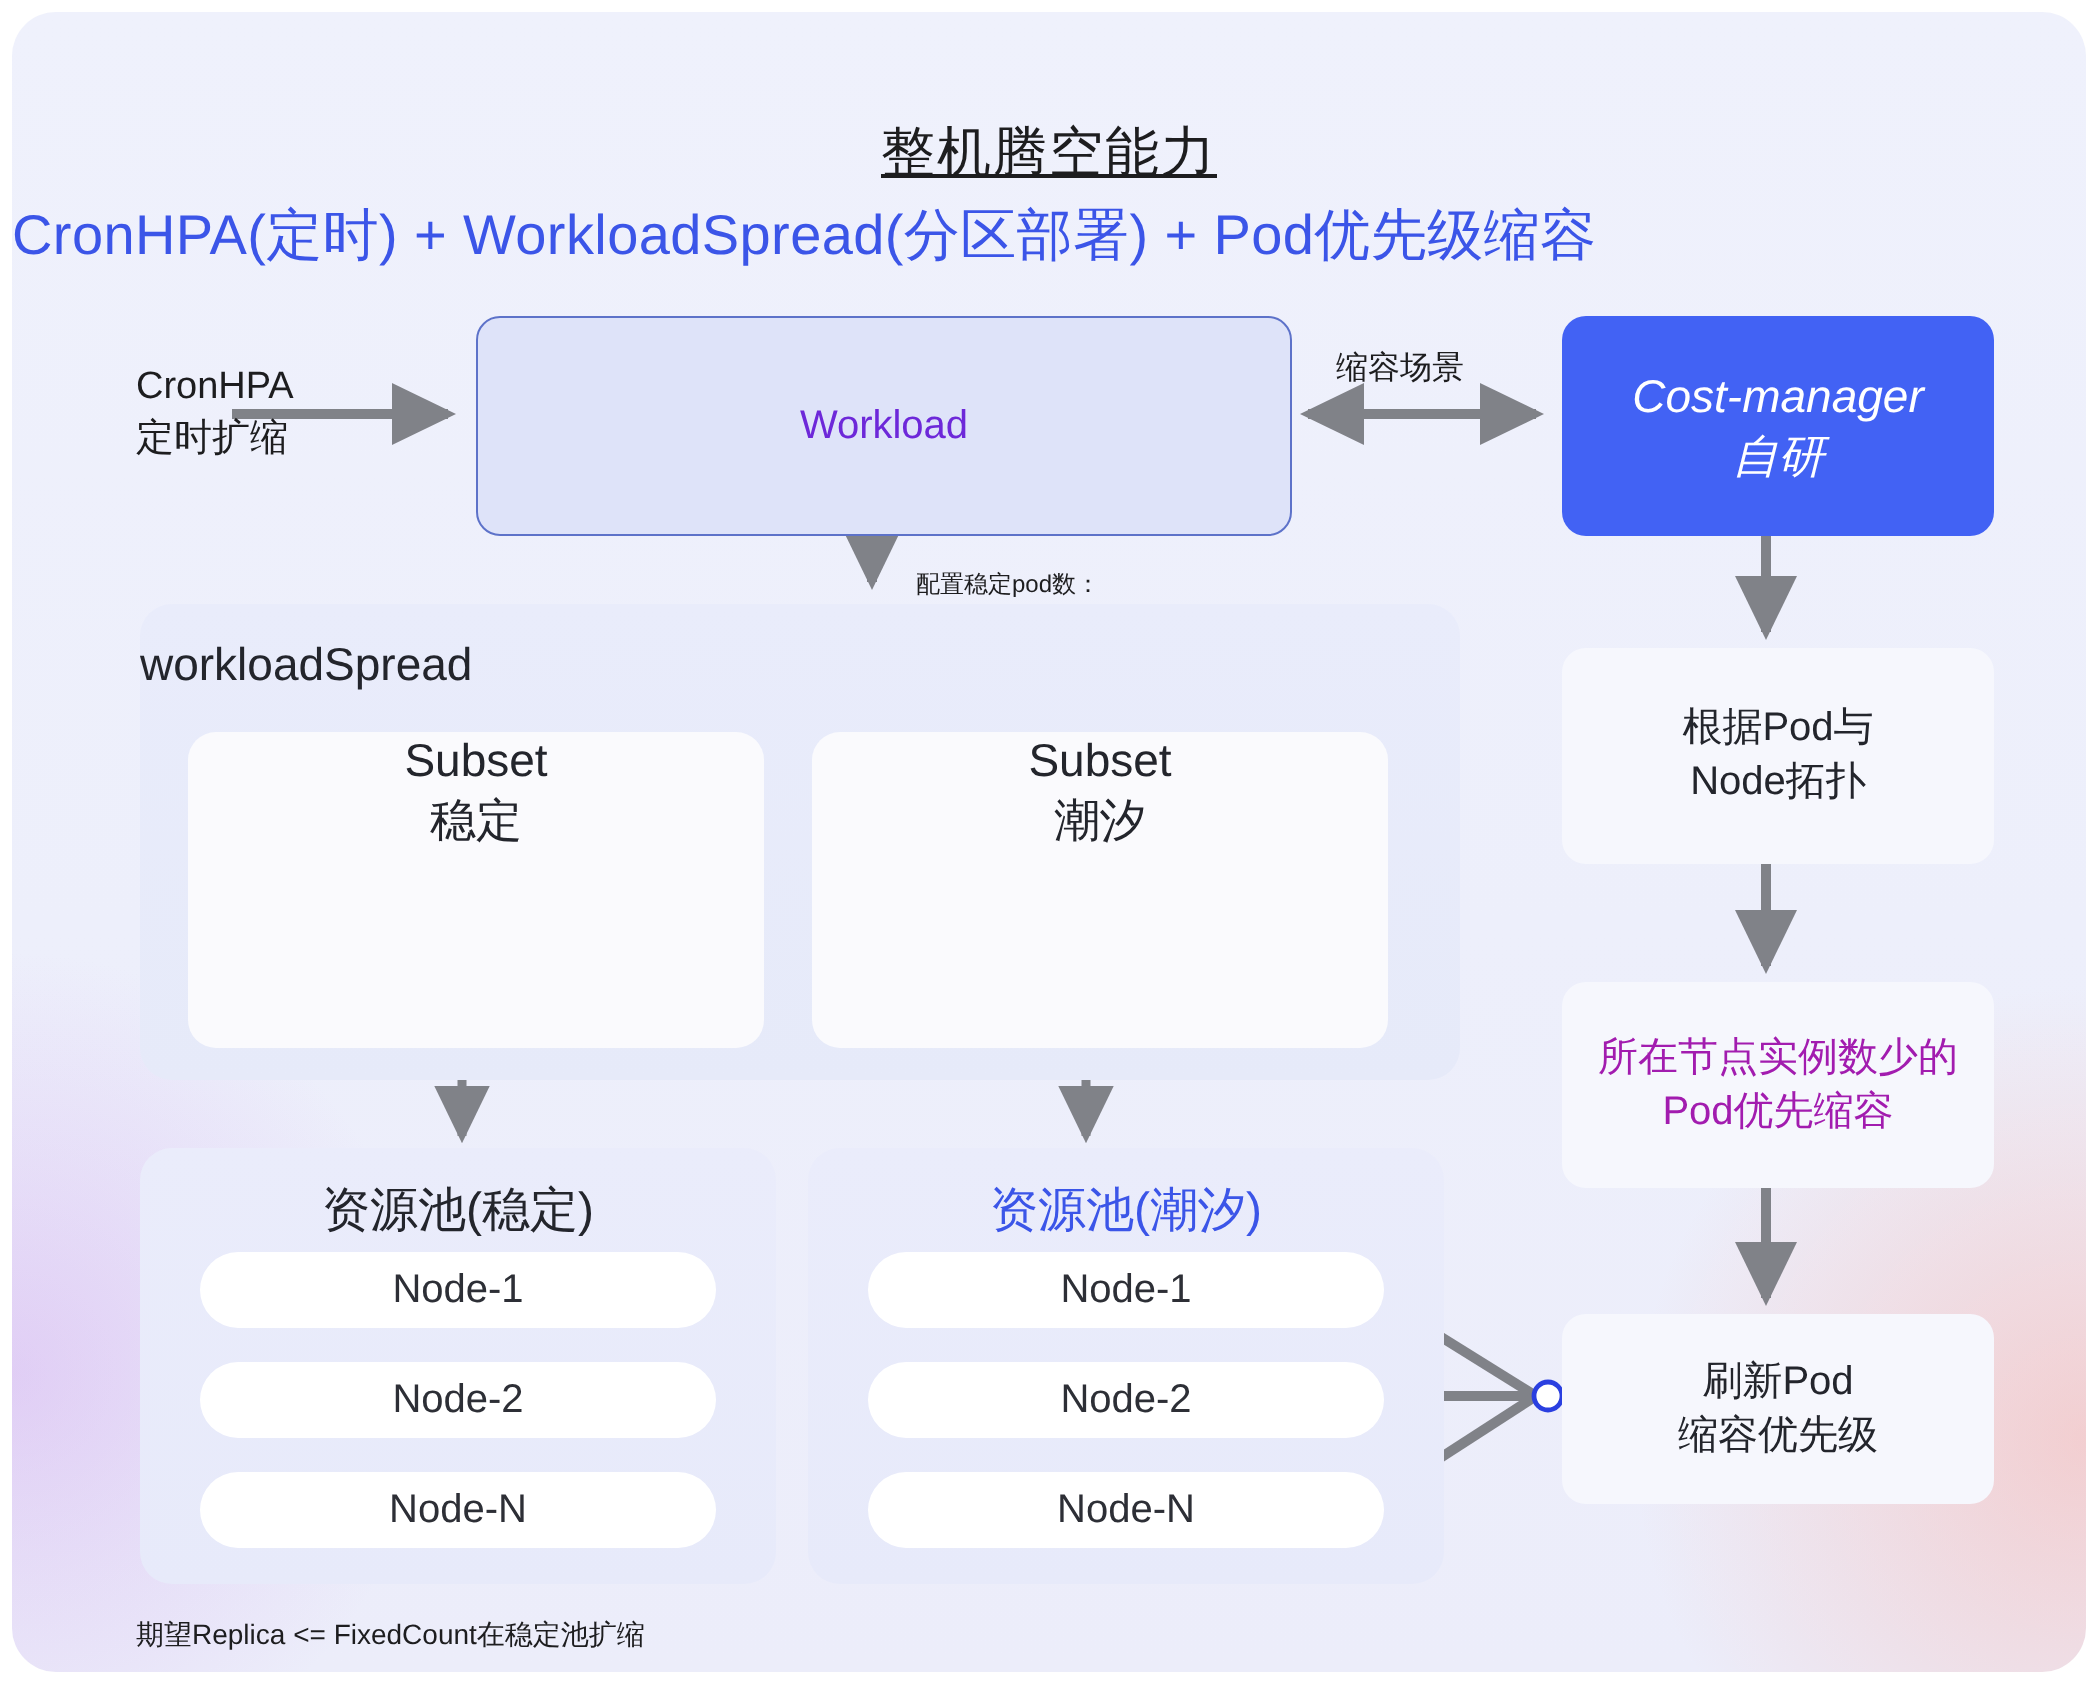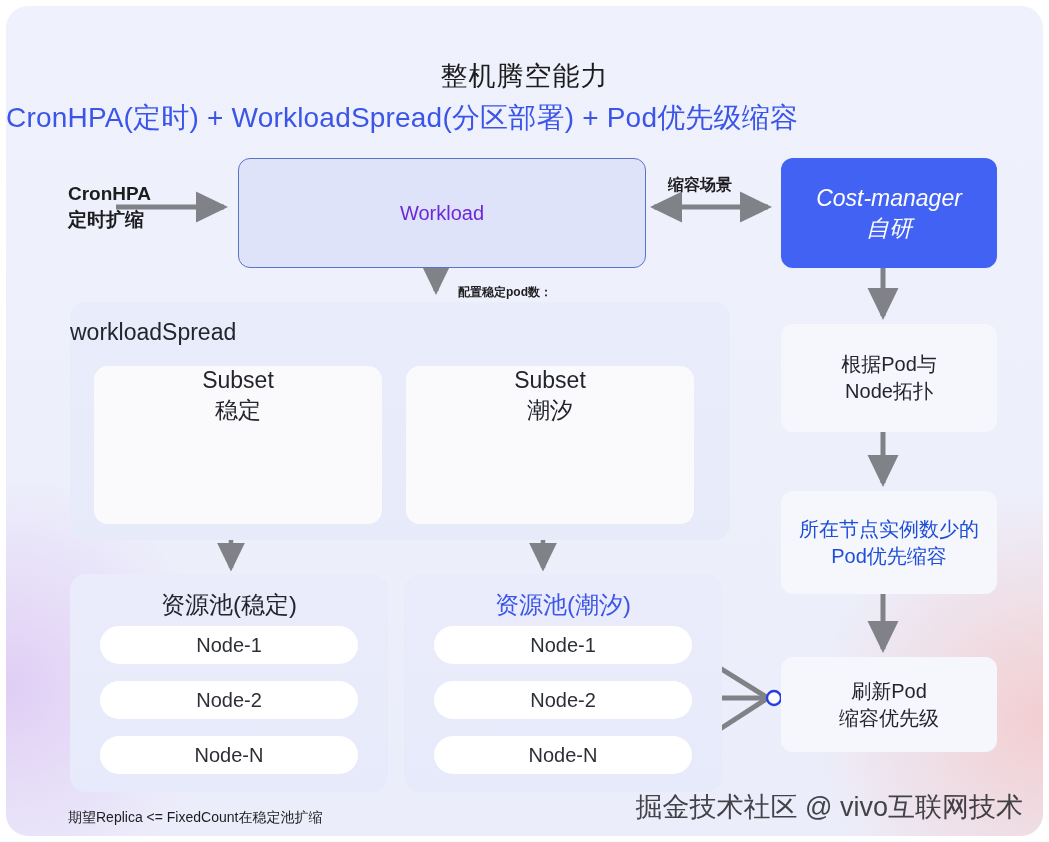--- a/index.html
+++ b/index.html
@@ -39,20 +39,21 @@
 
   
   .title-main {
     position: absolute;
     left: 0; right: 0;
     top: 52px;
     text-align: center;
     font-size: 27px;
     color: #1d1d1f;
     letter-spacing: 1px;
+    text-decoration: underline;
   }
   .title-sub {
     position: absolute;
     left: 0; right: 0;
     top: 93px;
     text-align: left;
     font-size: 28px;
     color: #3b55e8;
     letter-spacing: 0.2px;
   }
@@ -179,31 +180,30 @@
   .step-box {
     left: 775px;
     width: 216px;
     border-radius: 12px;
     background: #f6f7fd;
     font-size: 20px;
     color: #23252c;
     line-height: 1.34;
   }
   .step-topology { top: 318px; height: 108px; }
-  .step-priority { top: 485px; height: 103px; color: #1d4ed8; }
+  .step-priority { top: 485px; height: 103px; color: #a21caf; }
   .step-refresh  { top: 651px; height: 95px; }
 
   
   .lbl {
     position: absolute;
     font-size: 19px;
     color: #1d1d1f;
     line-height: 1.35;
     white-space: pre-line;
-    font-weight: bold;
   }
   .lbl-cronhpa { left: 62px;  top: 175px; }
   .lbl-scene   { left: 662px; top: 168px; font-size: 16px; }
   .lbl-fixed   { left: 452px; top: 266px; font-size: 12px; line-height: 1.4; margin-top: 12px; }
 
   
   .watermark {
     position: absolute;
     right: 20px;
     top: 783px;
@@ -333,16 +333,15 @@
       </span>
     </div>
 
     <div class="node-box step-box step-refresh">
       <span>
         <span>刷新Pod</span><br>
         <span>缩容优先级</span>
       </span>
     </div>
 
-    <div class="watermark">掘金技术社区 @ vivo互联网技术</div>
 
   </div>
 </div>
 
 </body></html>

